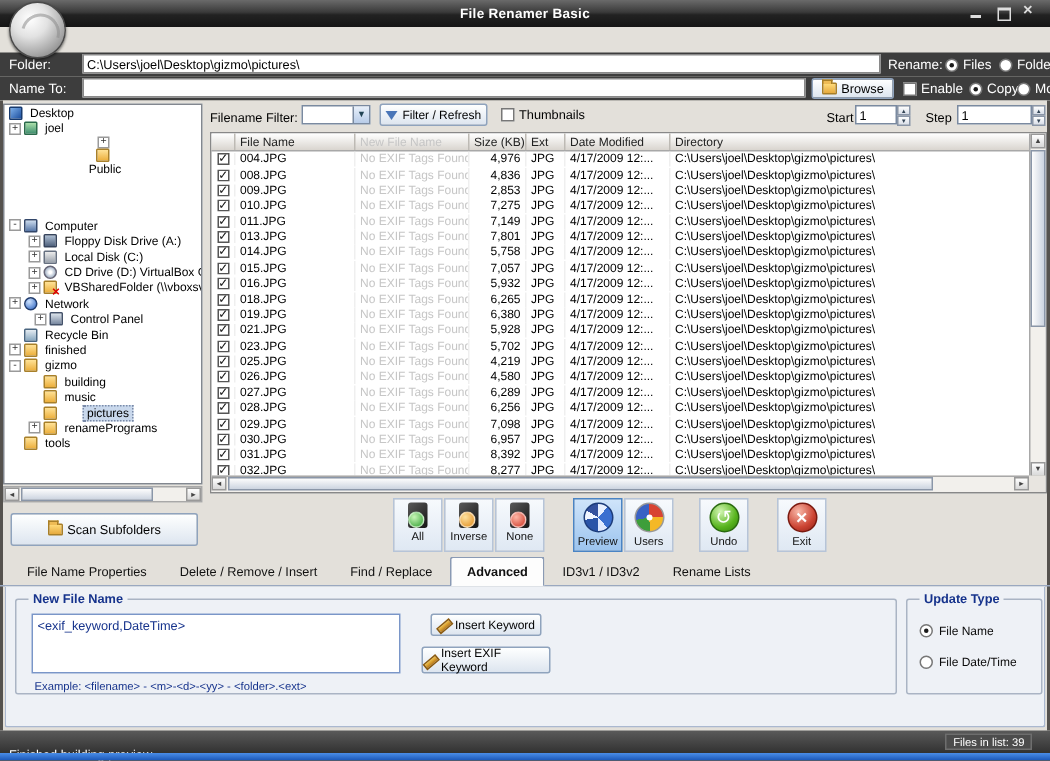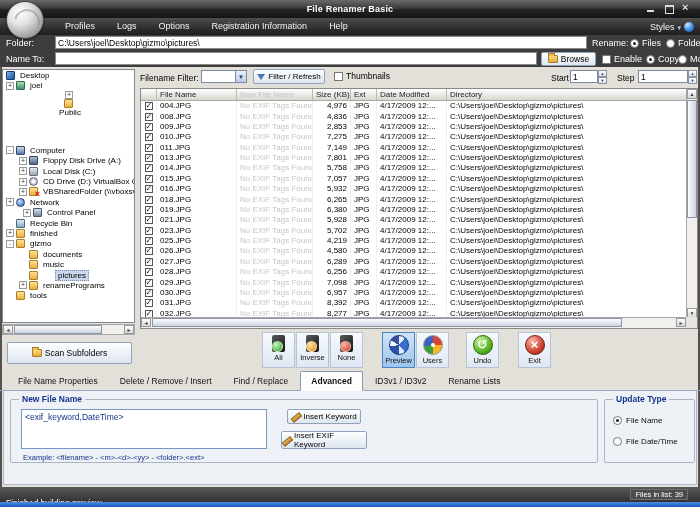--- a/index.html
+++ b/index.html
@@ -171,34 +171,20 @@
     <span class="title">File Renamer Basic</span>
     <div class="winbtns">
       <span class="wb wb-min"></span>
       <span class="wb wb-max"></span>
       <span class="wb wb-close"></span>
     </div>
   </div>
 
   <div class="logo"></div>
 
-  <div class="menubar">
-    <div class="menu-items">
-        <div class="menu-item">Profiles</div>
-        <div class="menu-item">Logs</div>
-        <div class="menu-item">Options</div>
-        <div class="menu-item">Registration Information</div>
-        <div class="menu-item">Help</div>
-      </div>
-    <div class="styles">
-      <span>Styles</span>
-      <span class="caret"></span>
-      <span class="helpball"></span>
-    </div>
-  </div>
 
   <div class="fieldrow row-folder">
     <span class="flabel">Folder:</span>
     <input class="tbox" style="left: 55px; width: 532px;" readonly="" value="C:\Users\joel\Desktop\gizmo\pictures\">
     <span class="rename-label">Rename:</span>
     <span class="optgrp" style="left:630px;">
       <span class="radio sel"></span>
       <span>Files</span>
     </span>
     <span class="optgrp" style="left:666px;">
@@ -293,21 +279,21 @@
           <span class="tlabel">finished</span>
         </div>
         <div class="tree-item" style="padding-left: 3px;">
           <span class="expbox">-</span>
           <span class="ticon ticon-folder"></span>
           <span class="tlabel">gizmo</span>
         </div>
         <div class="tree-item" style="padding-left: 16px;">
           <span class="expspacer"></span>
           <span class="ticon ticon-folder"></span>
-          <span class="tlabel">documents</span>
+          <span class="tlabel">building</span>
         </div>
         <div class="tree-item" style="padding-left: 16px;">
           <span class="expspacer"></span>
           <span class="ticon ticon-folder"></span>
           <span class="tlabel">music</span>
         </div>
         <div class="tree-item selected" style="padding-left: 16px;">
           <span class="expspacer"></span>
           <span class="ticon ticon-folder"></span>
           <span class="tlabel">pictures</span>

